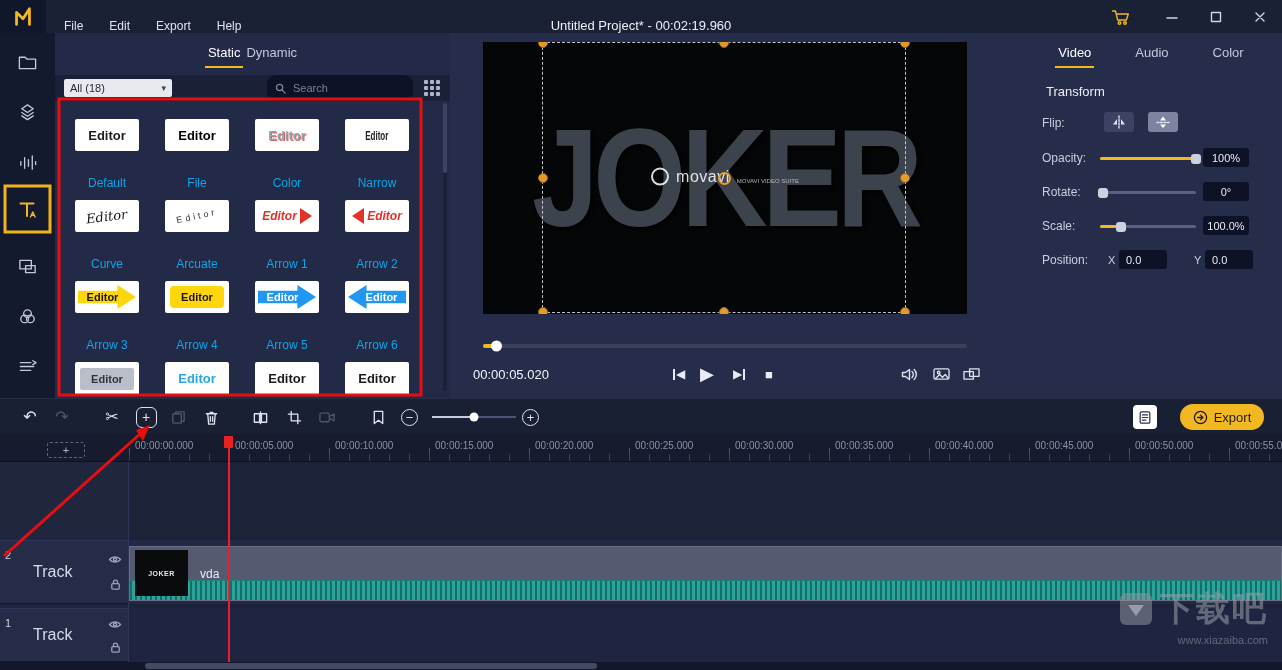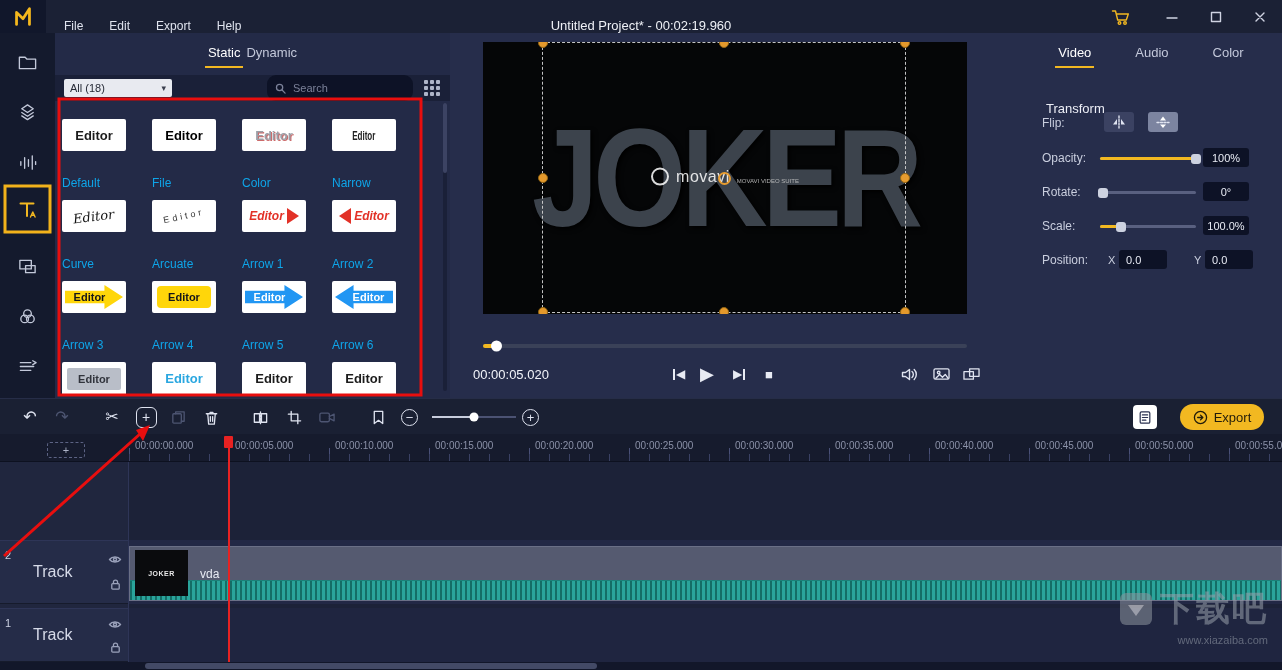--- a/index.html
+++ b/index.html
@@ -28,21 +28,21 @@
   .tp-tab.active{color:#fff;border-bottom:2px solid #f2b821;}
   .tp-filter{position:absolute;top:42px;left:0;right:0;height:26px;background:#1a2038;display:flex;align-items:center;padding:0 9px;box-sizing:border-box;}
   .dropdown{width:108px;height:18px;background:#e8eaf0;border-radius:2px;color:#262a36;font-size:11px;display:flex;align-items:center;padding:0 6px;box-sizing:border-box;}
   .dropdown .caret{margin-left:auto;font-size:9px;color:#3a3f4e;}
   .search{margin-left:auto;width:130px;height:26px;background:#0d1226;border-radius:9px;display:flex;align-items:center;padding:0 8px;gap:5px;color:#7b8199;}
   .search input{background:transparent;border:0;outline:0;color:#cfd3e2;font-size:11px;width:100%;font-family:inherit;}
   .search input::placeholder{color:#7b8199;}
   .gridbtn{width:19px;height:19px;margin-left:9px;display:grid;grid-template-columns:repeat(3,4px);grid-auto-rows:4px;gap:2px;place-content:center;}
   .gridbtn i{background:#aeb4c8;border-radius:1px;}
   .tgrid{position:absolute;left:7px;top:70px;width:360px;height:292px;overflow:hidden;display:grid;grid-template-columns:repeat(4,90px);grid-auto-rows:81px;padding-top:6px;}
-  .cell{display:flex;flex-direction:column;padding-top:10px;gap:25px;}
+  .cell{display:flex;flex-direction:column;align-items:center;padding-top:10px;gap:25px;}
   .thumb{width:64px;height:38px;background:#fff;border-radius:2px;display:flex;align-items:center;justify-content:center;font-size:13px;overflow:hidden;}
   .tlabel{font-size:12px;color:#0ea5e9;height:14px;}
   .st-plain{font-weight:700;color:#1c1c1c;}
   .st-blur{font-weight:800;color:#000;filter:blur(.6px);}
   .st-color{font-weight:700;color:#9ca0a8;text-shadow:1px 1px 0 #cc6a6a;}
   .st-narrow{font-weight:700;color:#222;transform:scaleX(.62);display:inline-block;font-size:13px;}
   .st-script{font-style:italic;font-family:"DejaVu Serif",serif;color:#141414;transform:rotate(-7deg);display:inline-block;}
   .st-scatter{font-size:9px;letter-spacing:3px;color:#333;transform:rotate(-12deg);display:inline-block;}
   .redtext{color:#e23127;font-style:italic;font-weight:700;font-size:12px;}
   .tri-r{width:0;height:0;border-left:12px solid #e23127;border-top:8px solid transparent;border-bottom:8px solid transparent;margin-left:3px;}
@@ -75,21 +75,21 @@
   .cur-time{position:absolute;left:23px;top:334px;font-size:13px;color:#f2f4fa;}
   .pcbtn{position:absolute;top:330px;width:24px;height:22px;display:flex;align-items:center;justify-content:center;gap:1px;color:#e8ebf4;}
   .stepbar{width:2px;height:11px;background:#e8ebf4;display:inline-block;}
   .pvicon{position:absolute;top:331px;width:22px;height:20px;display:flex;align-items:center;justify-content:center;color:#dfe3f0;}
 
   
   .props{position:absolute;left:1020px;top:33px;width:262px;height:365px;background:#262d4b;}
   .pr-tabs{position:absolute;top:7px;left:0;right:0;height:28px;display:flex;justify-content:center;gap:38px;font-size:13px;}
   .pr-tab{color:#c3c8da;padding:5px 3px;}
   .pr-tab.active{color:#fff;border-bottom:2px solid #f2b821;}
-  .section{position:absolute;left:26px;top:68px;font-size:13px;color:#eceef6;}
+  .section{position:absolute;left:26px;top:51px;font-size:13px;color:#eceef6;}
   .prow{position:absolute;left:0;right:0;height:22px;}
   .plabel{position:absolute;left:22px;top:2px;font-size:12px;color:#c9cede;}
   .fbtn{position:absolute;top:-2px;width:30px;height:20px;background:#3b4262;border-radius:3px;display:flex;align-items:center;justify-content:center;color:#dfe3f0;}
   .fbtn.sel{background:#7c84a0;}
   .slider{position:absolute;left:80px;top:8px;width:96px;height:3px;background:#596080;border-radius:2px;}
   .sfill{position:absolute;left:0;top:0;bottom:0;background:#f2b821;border-radius:2px;}
   .sknob{position:absolute;top:50%;transform:translate(-50%,-50%);width:10px;height:10px;border-radius:3px;background:#cdd2e0;}
   .pval{position:absolute;left:183px;top:-1px;width:46px;height:19px;background:#0d1226;border-radius:3px;font-size:11px;color:#e8ebf4;display:flex;align-items:center;justify-content:center;}
   .axis{position:absolute;top:3px;font-size:11px;color:#c9cede;}
   .axbox{position:absolute;top:-1px;width:48px;height:19px;background:#0d1226;border-radius:3px;font-size:11px;color:#e8ebf4;display:flex;align-items:center;padding-left:7px;box-sizing:border-box;}

